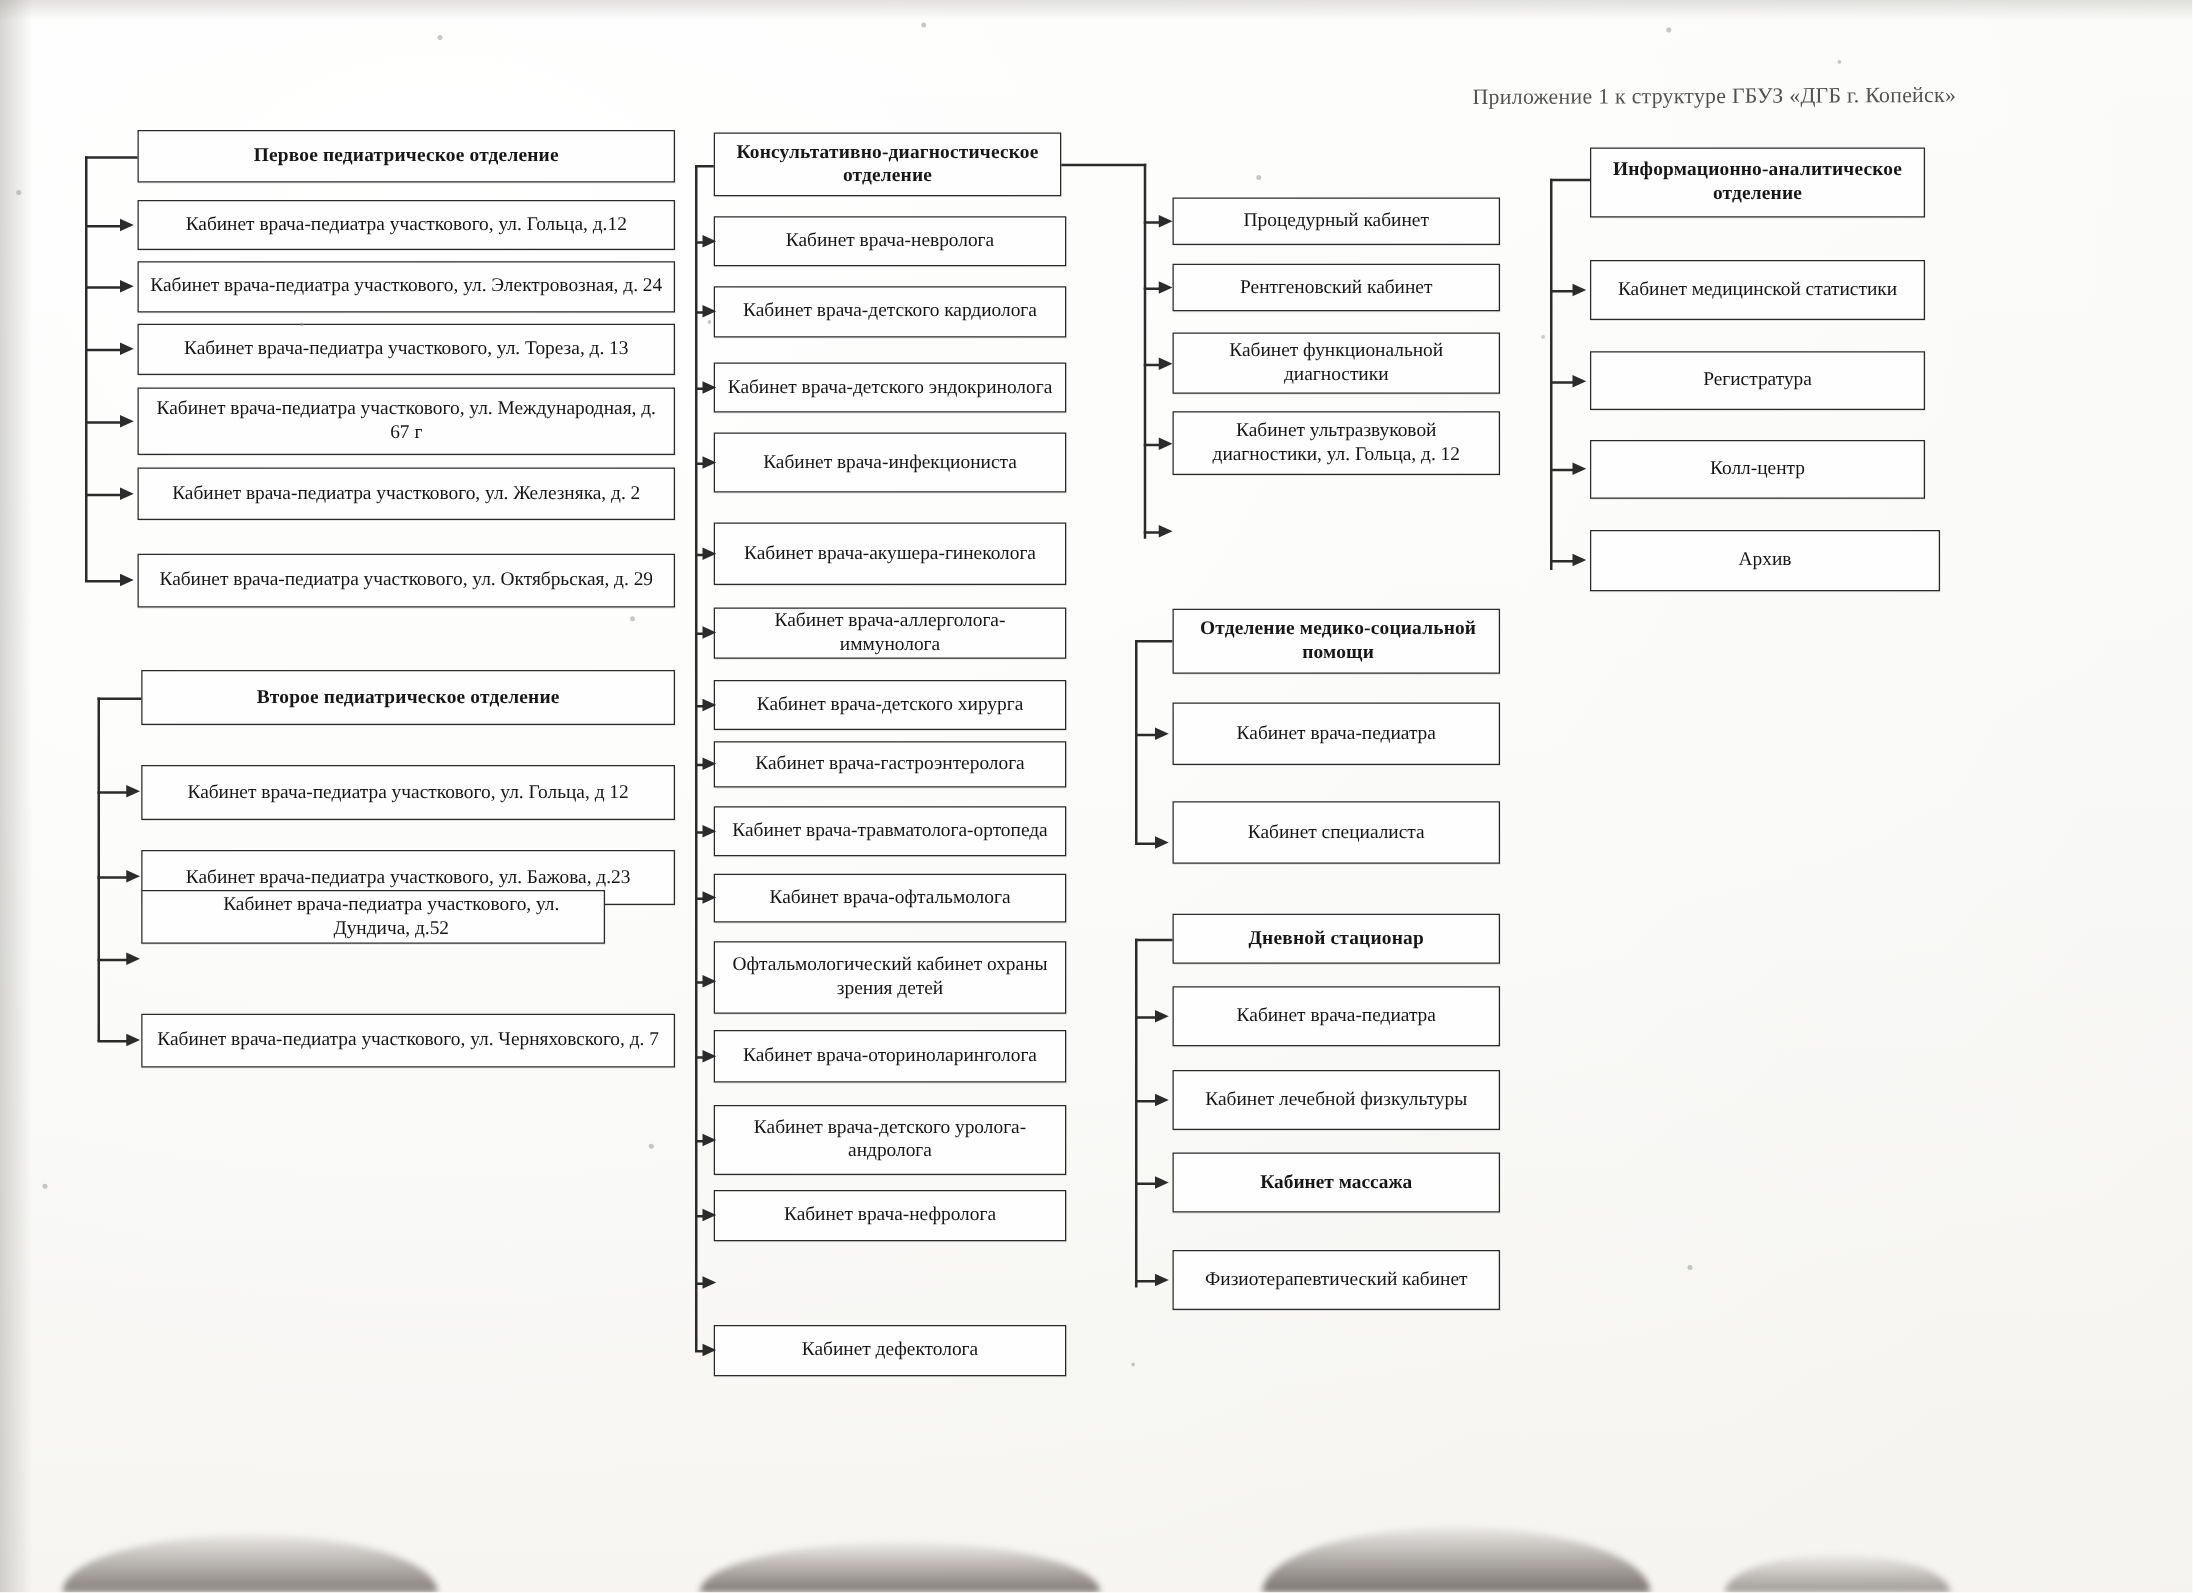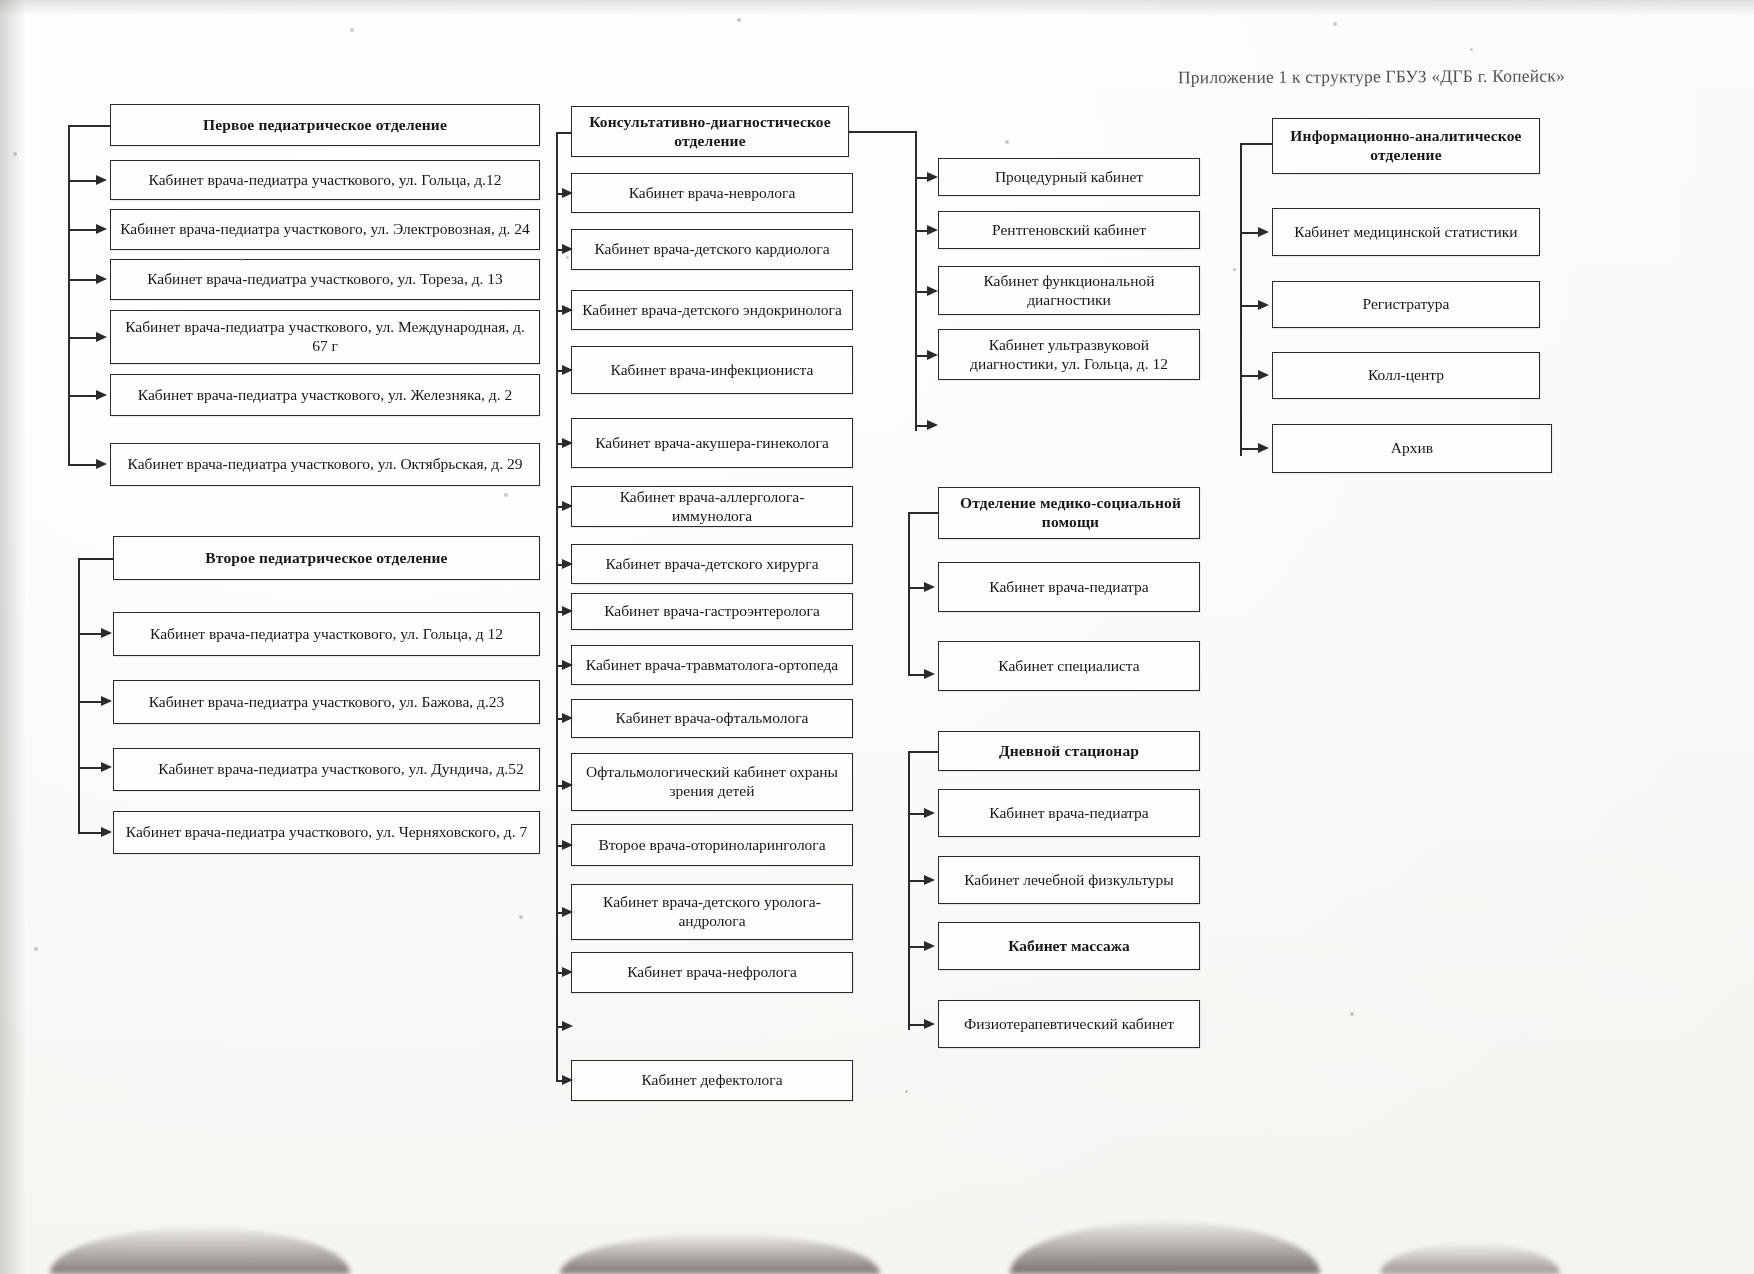--- a/index.html
+++ b/index.html
@@ -159,21 +159,21 @@
 
   <div class="box head" style="left:113px; top:536px; width:427px; height:44px;">
     <span class="txt">Второе педиатрическое отделение</span>
   </div>
   <div class="box" style="left:113px; top:612px; width:427px; height:44px;">
     <span class="txt">Кабинет врача-педиатра участкового, ул. Гольца, д 12</span>
   </div>
   <div class="box" style="left:113px; top:680px; width:427px; height:44px;">
     <span class="txt">Кабинет врача-педиатра участкового, ул. Бажова, д.23</span>
   </div>
-  <div class="box" style="left:113px; top:748px; width:427px; height:43px;padding-left:38px;">
+  <div class="box" style="left:113px; top:712px; width:371px; height:43px;padding-left:38px;">
     <span class="txt">Кабинет врача-педиатра участкового, ул. Дундича, д.52</span>
   </div>
   <div class="box" style="left:113px; top:811px; width:427px; height:43px;">
     <span class="txt">Кабинет врача-педиатра участкового, ул. Черняховского, д. 7</span>
   </div>
 
   <div class="hline" style="left:78px; top:558px; width:35px;"></div>
   <div class="vline" style="left:78px; top:558px; height:275px;"></div>
   <div class="hline" style="left:78px; top:633px; width:25px;"></div>
   <div class="arrow" style="left:101px; top:628px;"></div>
@@ -215,21 +215,21 @@
   <div class="box" style="left:571px; top:645px; width:282px; height:40px;">
       <span class="txt">Кабинет врача-травматолога-ортопеда</span>
     </div>
   <div class="box" style="left:571px; top:699px; width:282px; height:39px;">
       <span class="txt">Кабинет врача-офтальмолога</span>
     </div>
   <div class="box" style="left:571px; top:753px; width:282px; height:58px;align-items:center;">
       <span class="txt">Офтальмологический кабинет охраны зрения детей</span>
     </div>
   <div class="box" style="left:571px; top:824px; width:282px; height:42px;">
-      <span class="txt">Второе врача-оториноларинголога</span>
+      <span class="txt">Кабинет врача-оториноларинголога</span>
     </div>
   <div class="box" style="left:571px; top:884px; width:282px; height:56px;">
       <span class="txt">Кабинет врача-детского уролога-андролога</span>
     </div>
   <div class="box" style="left:571px; top:952px; width:282px; height:41px;">
       <span class="txt">Кабинет врача-нефролога</span>
     </div>
   <div class="box" style="left:571px; top:1060px; width:282px; height:41px;">
       <span class="txt">Кабинет дефектолога</span>
     </div>

